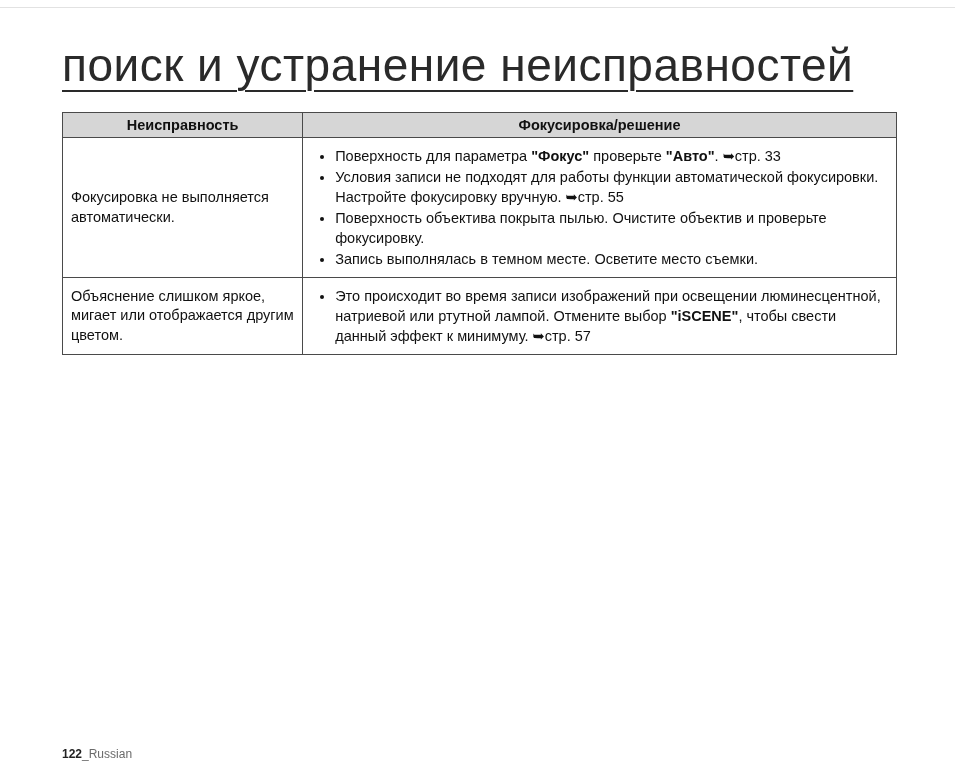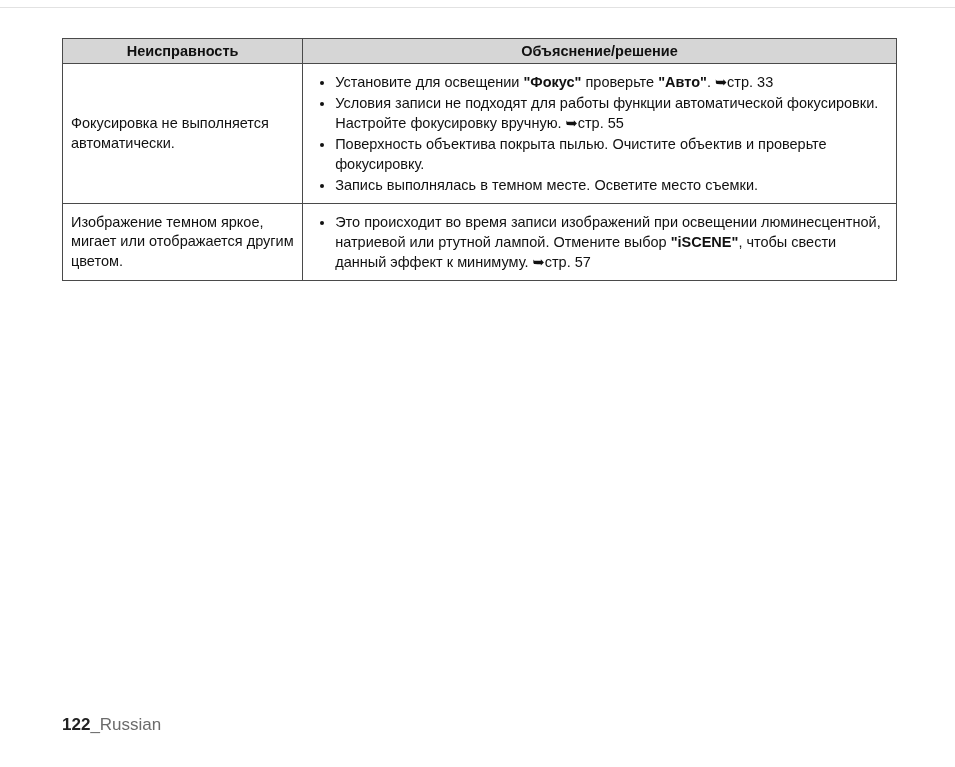--- a/index.html
+++ b/index.html
@@ -68,57 +68,58 @@
   }
   ul.solution-list li {
     margin: 1px 0;
     white-space: pre-line;
     line-height: 1.38;
   }
   .bold { font-weight: bold; }
   .footer {
     position: absolute;
     left: 62px;
-    bottom: 32px;
-    font-size: 17px;
+    bottom: 6px;
+    font-size: 12px;
   }
   .footer .page-number { font-weight: bold; color: #222; }
   .footer .language { color: #6b6b6b; }
 </style>
 </head>
 <body>
 
 <div class="scan-edge"></div>
 
 <div class="page">
 
+  <h1 class="page-title">поиск и устранение неисправностей</h1>
 
 
   <table class="troubleshooting">
     <thead>
       <tr>
         <th>Неисправность</th>
-        <th>Объяснение/решение</th>
+        <th>Фокусировка/решение</th>
       </tr>
     </thead>
     <tbody>
       <tr>
         <td class="problem-cell">Фокусировка не выполняется автоматически.</td>
         <td class="solutions-cell">
           <ul class="solution-list">
-              <li><span>Установите для освещении </span><span class="bold">"Фокус"</span><span> проверьте </span><span class="bold">"Авто"</span><span>. ➥стр. 33</span></li>
+              <li><span>Поверхность для параметра </span><span class="bold">"Фокус"</span><span> проверьте </span><span class="bold">"Авто"</span><span>. ➥стр. 33</span></li>
               <li><span>Условия записи не подходят для работы функции автоматической фокусировки.
 Настройте фокусировку вручную. ➥стр. 55</span></li>
               <li><span>Поверхность объектива покрыта пылью. Очистите объектив и проверьте фокусировку.</span></li>
               <li><span>Запись выполнялась в темном месте. Осветите место съемки.</span></li>
             </ul>
         </td>
       </tr>
       <tr>
-        <td class="problem-cell">Изображение темном яркое, мигает или отображается другим цветом.</td>
+        <td class="problem-cell">Объяснение слишком яркое, мигает или отображается другим цветом.</td>
         <td class="solutions-cell">
           <ul class="solution-list">
               <li><span>Это происходит во время записи изображений при освещении люминесцентной, натриевой или ртутной лампой. Отмените выбор </span><span class="bold">"iSCENE"</span><span>, чтобы свести данный эффект к минимуму. ➥стр. 57</span></li>
             </ul>
         </td>
       </tr>
     </tbody>
   </table>
 
 </div>

